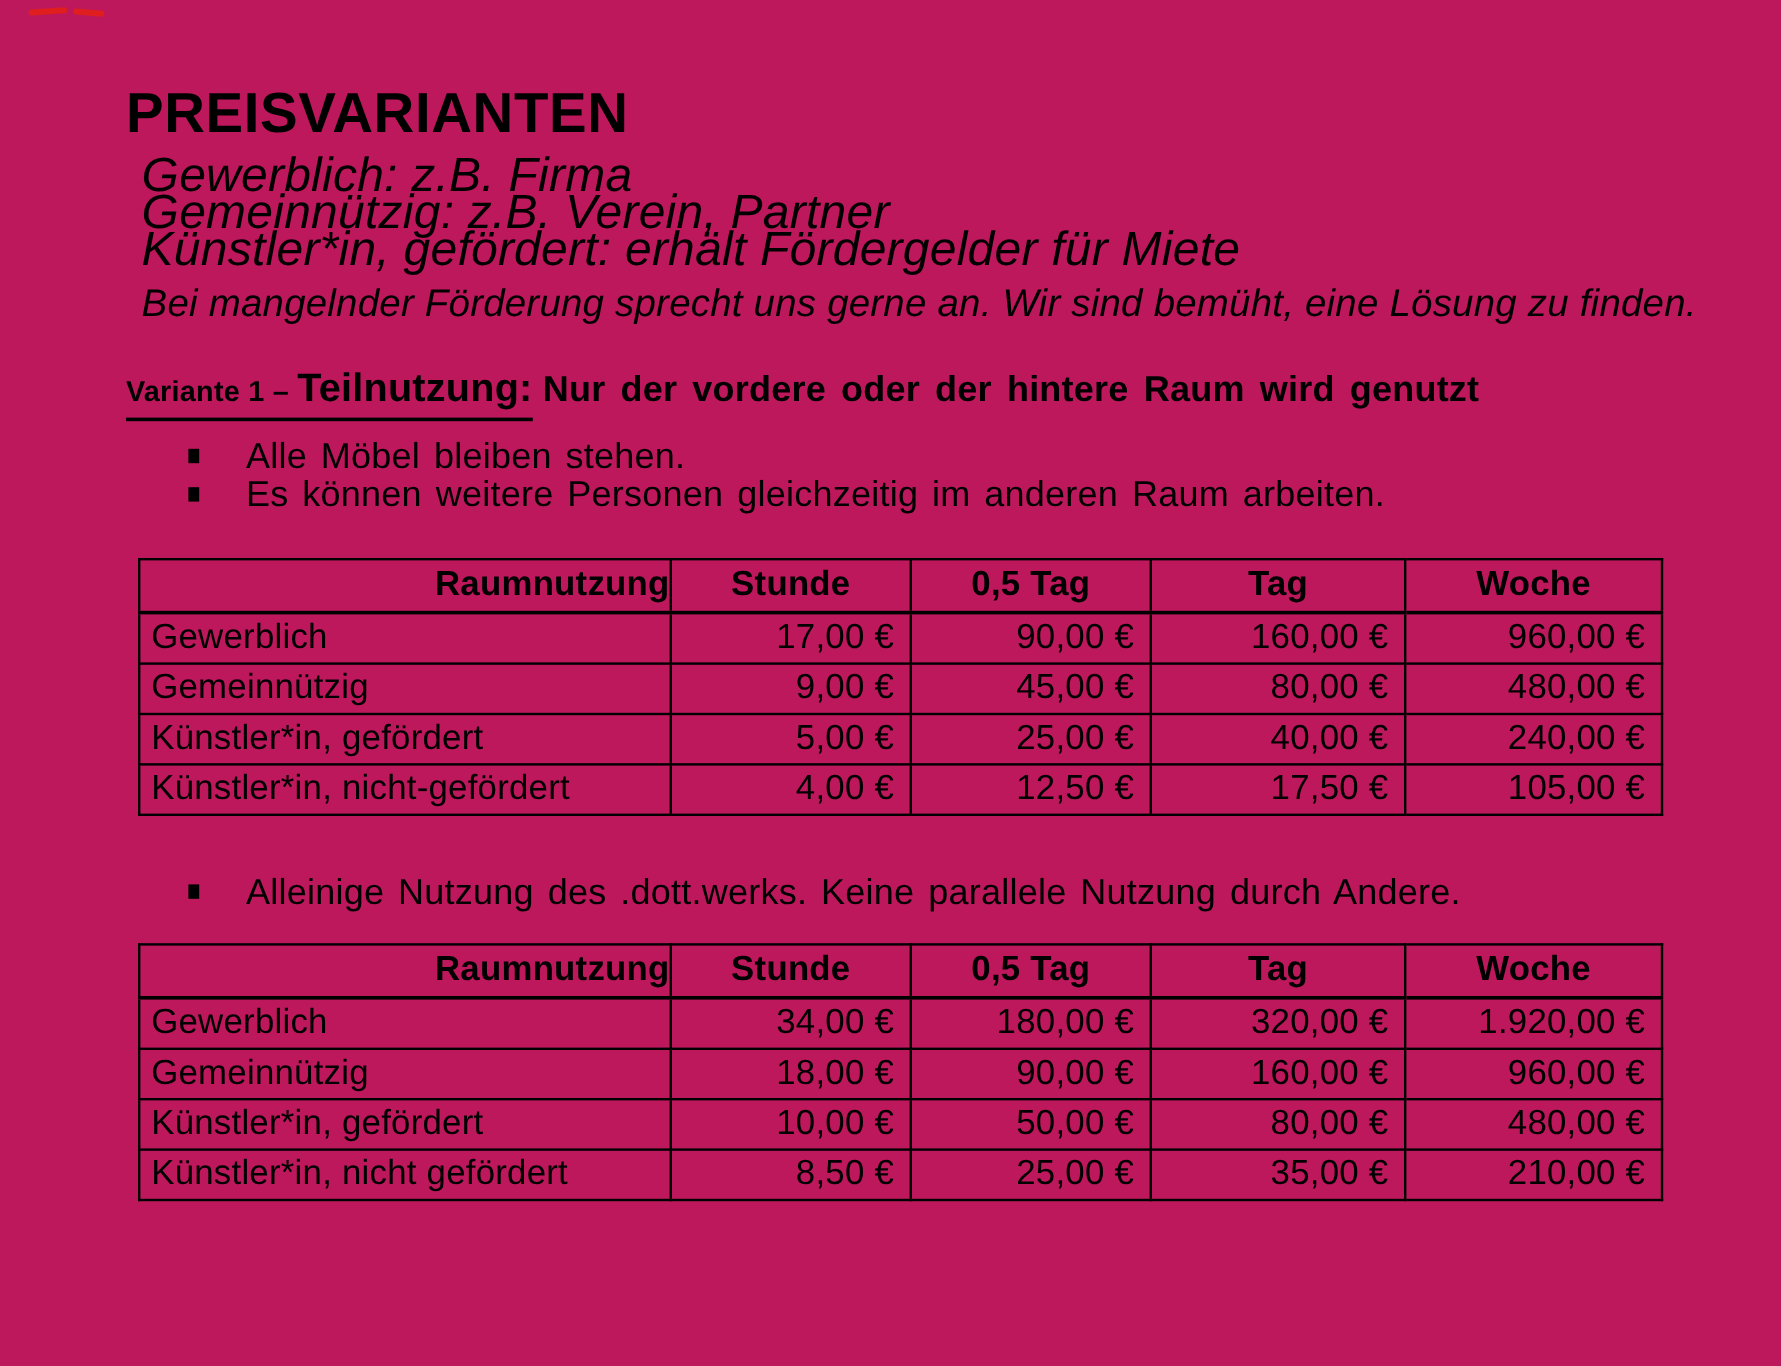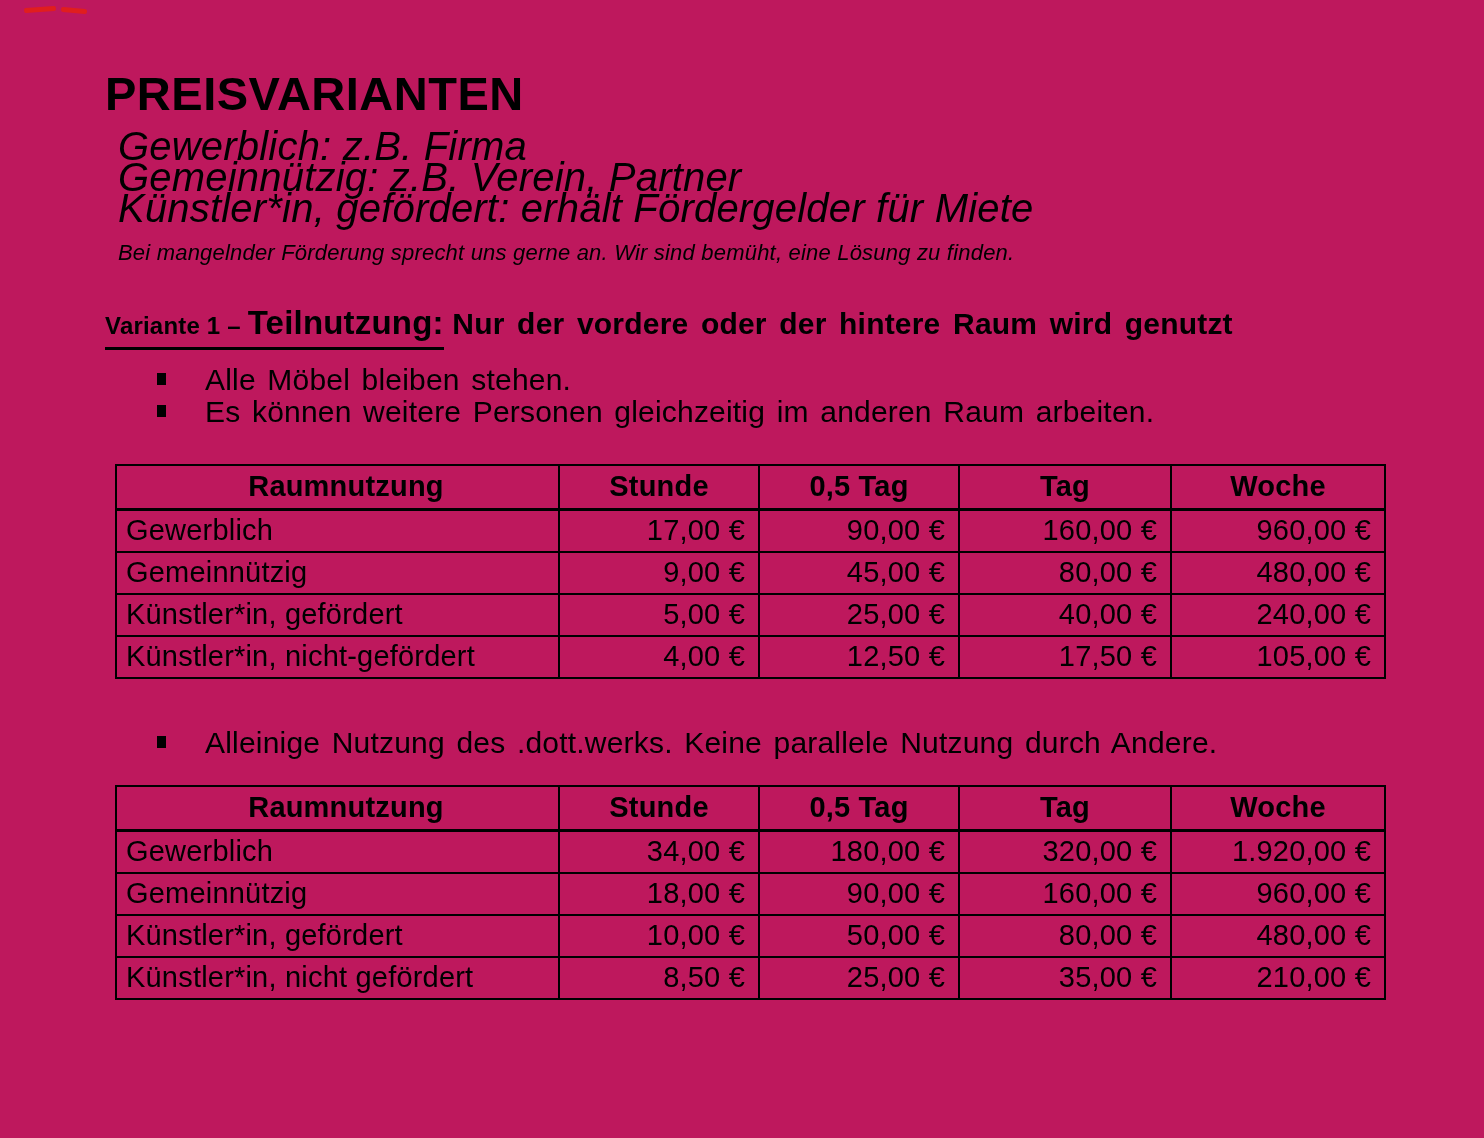--- a/index.html
+++ b/index.html
@@ -37,21 +37,21 @@
   .intro {
     margin: 13px 0 0 118px;
     font-style: italic;
     font-size: 40px;
     line-height: 31px;
   }
   .intro .line { white-space: nowrap; }
   .note {
     margin: 13px 0 0 118px;
     font-style: italic;
-    font-size: 22px;
+    font-size: 32px;
     line-height: 31px;
     white-space: nowrap;
   }
   .variant-heading {
     margin: 36px 0 0 105px;
     font-weight: 700;
     font-size: 30px;
     line-height: 38px;
     white-space: nowrap;
   }
@@ -101,21 +101,21 @@
     vertical-align: middle;
     overflow: hidden;
     white-space: nowrap;
   }
   .price-table thead th {
     height: 42px;
     font-weight: 700;
     text-align: center;
     border-bottom: 3px solid #000000;
   }
-  .price-table thead th.label { text-align: center; padding-left: 17px; }
+  .price-table thead th.label { text-align: right; padding-left: 17px; }
   .price-table td.label { text-align: left; padding-left: 9px; font-weight: 400; }
   .price-table td.num   { text-align: right; padding-right: 13px; padding-left: 48px; }
 
   .spacer-v2 { height: 34px; }
 </style>
 </head>
 <body>
 
 <div class="page">
 

